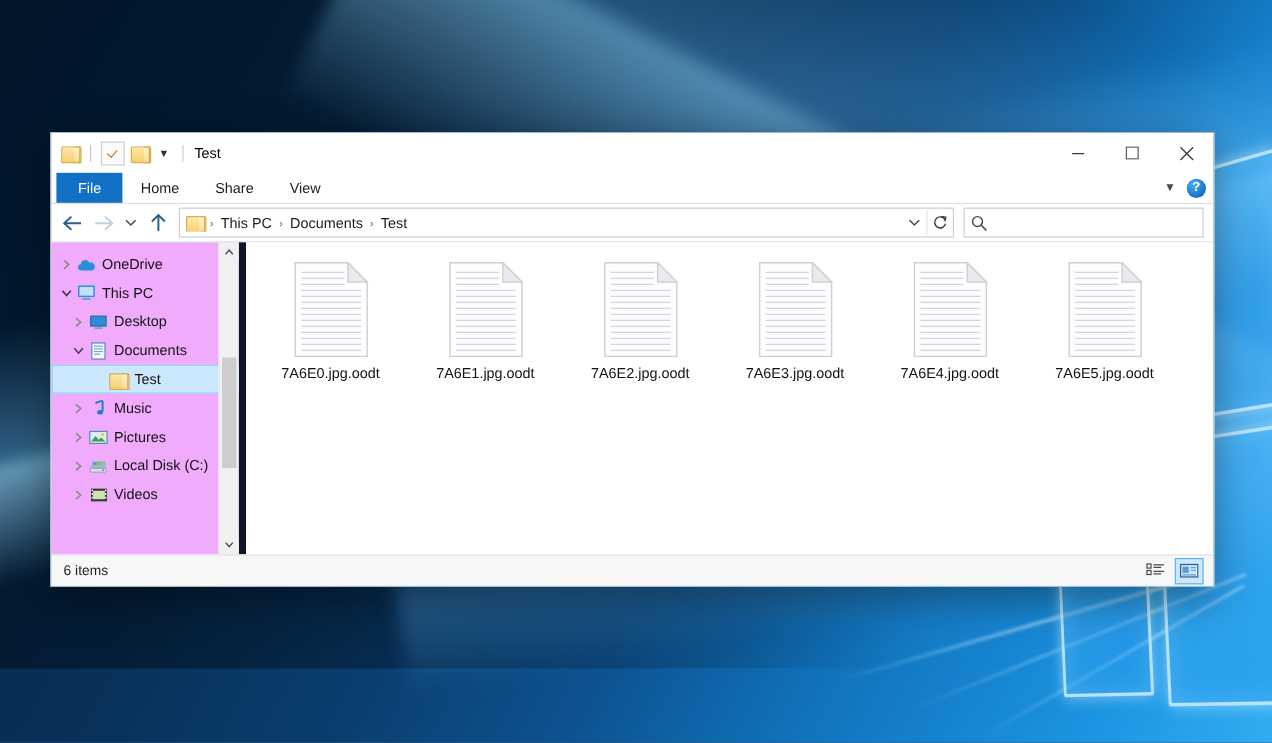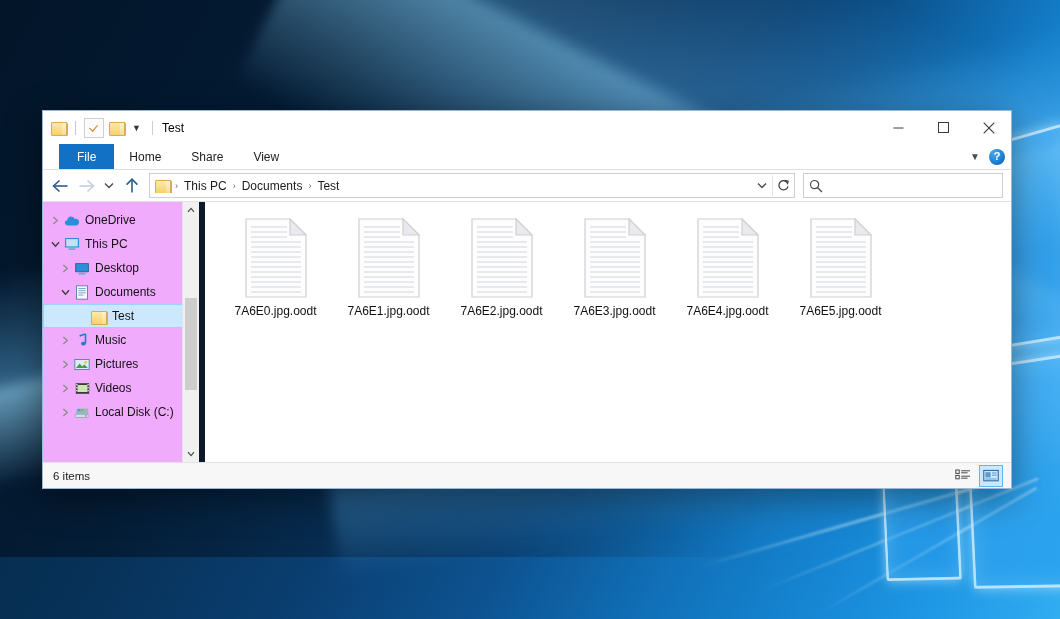--- a/index.html
+++ b/index.html
@@ -201,21 +201,21 @@
   .tab {
     display: flex; align-items: center; justify-content: center;
     padding: 0 15px;
     font-size: 12px; color: #1c1c1c;
     height: 25px;
   }
   .tab.file {
     background: #1271c4;
     color: #ffffff;
     padding: 0 18px;
-    margin-left: 16px;
+    margin-left: 4px;
   }
   .ribbon-right {
     position: absolute; right: 6px; top: 0;
     height: 25px; display: flex; align-items: center; gap: 9px;
   }
   .ribbon-caret { color: #4c4c4c; font-size: 10px; }
   .help-circle {
     width: 16px; height: 16px; border-radius: 50%;
     background: radial-gradient(circle at 35% 30%, #4ba9ef, #1473c8 70%);
     color: #fff; font-size: 11px; font-weight: bold;
@@ -362,21 +362,21 @@
   }
 
   
   .content {
     flex: 1 1 auto;
     background: #ffffff;
     padding: 14px 0 0 14px;
     display: flex;
     flex-wrap: wrap;
     align-content: flex-start;
-    gap: 0px;
+    gap: 16px;
     overflow: hidden;
   }
   .fileitem {
     width: 113px;
     height: 120px;
     display: flex; flex-direction: column;
     align-items: center;
     padding-top: 2px;
   }
   .doc-icon {
@@ -651,50 +651,50 @@
         <span>Pictures</span>
       </div>
 
       <div class="tree-item indent-1">
         <span class="twisty">
           <svg width="7" height="9" viewBox="0 0 7 9">
               <path d="M1.3 1 L5.3 4.5 L1.3 8" fill="none" stroke="#8a8a8a" stroke-width="1.3"></path>
             </svg>
         </span>
         <span class="tree-ico">
+          <svg width="16" height="13" viewBox="0 0 16 13">
+              <path d="M1.2 8.6 L3.4 2.4 L14.2 2.4 L14.2 8.6 Z" fill="#9fb5c6"></path>
+              <rect x="1.2" y="8.3" width="13" height="3.2" rx="0.7" fill="#d6dfe6" stroke="#8fa3b3" stroke-width="0.8"></rect>
+              <rect x="3.4" y="3" width="3" height="2.4" fill="#4aa3e0"></rect>
+              <rect x="7" y="3" width="3" height="2.4" fill="#7bc24a"></rect>
+              <circle cx="11.8" cy="9.9" r="0.8" fill="#6a8a9e"></circle>
+            </svg>
+        </span>
+        <span>Local Disk (C:)</span>
+      </div>
+
+      <div class="tree-item indent-1">
+        <span class="twisty">
+          <svg width="7" height="9" viewBox="0 0 7 9">
+              <path d="M1.3 1 L5.3 4.5 L1.3 8" fill="none" stroke="#8a8a8a" stroke-width="1.3"></path>
+            </svg>
+        </span>
+        <span class="tree-ico">
           <svg width="15" height="13" viewBox="0 0 15 13">
               <rect x="0.8" y="1.2" width="13.4" height="10.6" fill="#3a3a3a"></rect>
               <rect x="2.6" y="3" width="9.8" height="7" fill="#cfe4b0"></rect>
               <rect x="1.3" y="2" width="1.2" height="1.4" fill="#fff"></rect>
               <rect x="1.3" y="5" width="1.2" height="1.4" fill="#fff"></rect>
               <rect x="1.3" y="8" width="1.2" height="1.4" fill="#fff"></rect>
               <rect x="12.5" y="2" width="1.2" height="1.4" fill="#fff"></rect>
               <rect x="12.5" y="5" width="1.2" height="1.4" fill="#fff"></rect>
               <rect x="12.5" y="8" width="1.2" height="1.4" fill="#fff"></rect>
             </svg>
         </span>
         <span>Videos</span>
-      </div>
-
-      <div class="tree-item indent-1">
-        <span class="twisty">
-          <svg width="7" height="9" viewBox="0 0 7 9">
-              <path d="M1.3 1 L5.3 4.5 L1.3 8" fill="none" stroke="#8a8a8a" stroke-width="1.3"></path>
-            </svg>
-        </span>
-        <span class="tree-ico">
-          <svg width="16" height="13" viewBox="0 0 16 13">
-              <path d="M1.2 8.6 L3.4 2.4 L14.2 2.4 L14.2 8.6 Z" fill="#9fb5c6"></path>
-              <rect x="1.2" y="8.3" width="13" height="3.2" rx="0.7" fill="#d6dfe6" stroke="#8fa3b3" stroke-width="0.8"></rect>
-              <rect x="3.4" y="3" width="3" height="2.4" fill="#4aa3e0"></rect>
-              <rect x="7" y="3" width="3" height="2.4" fill="#7bc24a"></rect>
-              <circle cx="11.8" cy="9.9" r="0.8" fill="#6a8a9e"></circle>
-            </svg>
-        </span>
-        <span>Local Disk (C:)</span>
       </div>
 
       <div class="navscroll">
         <div class="sb-arrow">
           <svg width="8" height="6" viewBox="0 0 8 6">
               <path d="M1 4.8 L4 1.4 L7 4.8" fill="none" stroke="#4a4a4a" stroke-width="1.2"></path>
             </svg>
         </div>
         <div class="sb-thumb"></div>
         <div class="sb-arrow bottom">

